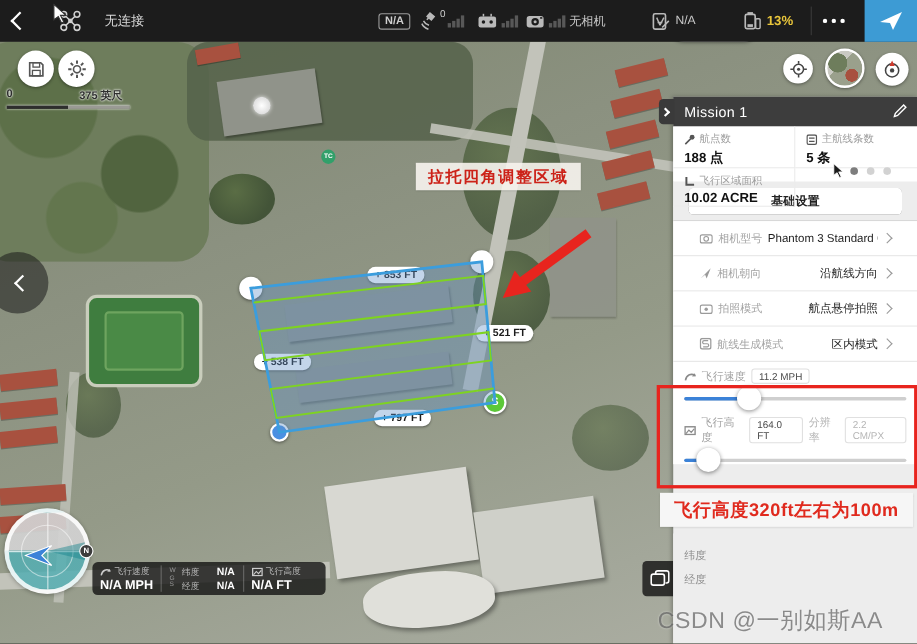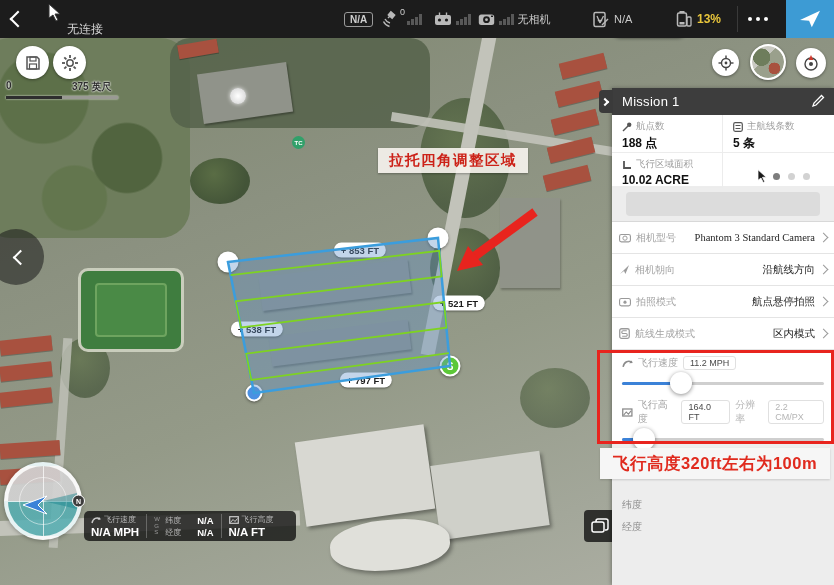--- a/index.html
+++ b/index.html
@@ -99,35 +99,35 @@
                 display:flex; align-items:center; justify-content:center; }
 
   
   .panel { position:absolute; left:612px; top:88px; width:222px; bottom:0; background:#ededed; z-index:40; box-shadow:-1px 0 4px rgba(0,0,0,.3); }
   .panel-tab { position:absolute; left:599px; top:90px; width:14px; height:23px; background:#3a3a3a; border-radius:4px 0 0 4px;
                display:flex; align-items:center; justify-content:center; z-index:41; }
   .panel-tab b { width:6px; height:6px; border-right:2px solid #fff; border-top:2px solid #fff; transform:rotate(45deg); margin-right:2px; }
   .p-header { position:relative; height:27px; background:#3d3d3d; color:#fff; display:flex; align-items:center; padding:0 10px; }
   .p-title { font-size:13px; letter-spacing:.3px; }
   .p-edit { position:absolute; right:9px; top:6px; }
-  .stats { position:relative; height:71px; background:#fff; display:grid; grid-template-columns:1fr 1fr; grid-template-rows:1fr 1fr; }
+  .stats { position:relative; height:50px; background:#fff; display:grid; grid-template-columns:1fr 1fr; grid-template-rows:1fr 1fr; }
   .stat { padding:5px 0 0 10px; border-right:1px solid #ececec; border-bottom:1px solid #ececec; }
   .stat:nth-child(2n){ border-right:none; }
   .stat .sl { display:flex; align-items:center; gap:4px; font-size:9.5px; color:#9d9d9d; }
   .stat .sv { font-size:12px; font-weight:bold; color:#111; margin-top:2px; }
   .page-dots { position:absolute; right:24px; bottom:6px; display:flex; gap:8px; }
   .page-dots i { width:7px; height:7px; border-radius:50%; background:#d2d2d2; }
   .page-dots i.on { background:#7d7d7d; }
 
   .tabs-wrap { height:36px; background:#ededed; border-bottom:1px solid #d8d8d8; display:flex; align-items:center; padding:0 14px; }
   .seg { flex:1; height:24px; background:#dcdcdc; border-radius:4px; display:flex; overflow:hidden; }
   .seg .opt { flex:1; display:flex; align-items:center; justify-content:center; font-size:11px; color:#555; }
   .seg .opt.active { background:#fff; border-radius:4px; box-shadow:0 1px 2px rgba(0,0,0,.3); color:#222; font-weight:bold; }
 
-  .crow { height:32px; background:#fff; border-bottom:1px solid #e4e4e4; display:flex; align-items:center; padding:0 7px; gap:5px;font-family:Liberation Serif, serif; }
+  .crow { height:32px; background:#fff; border-bottom:1px solid #e4e4e4; display:flex; align-items:center; padding:0 24px; gap:5px; }
   .crow .cl { font-size:10px; color:#a3a3a3; white-space:nowrap; }
   .crow .cv { flex:1; text-align:right; font-size:10.5px; color:#1e1e1e; white-space:nowrap; overflow:hidden; }
   .crow .chev { width:7px; height:7px; border-right:1.5px solid #9a9a9a; border-top:1.5px solid #9a9a9a; transform:rotate(45deg); flex:none; }
 
   .slider-sec { background:#fff; height:93px; padding:6px 10px 0 10px; position:relative; }
   .s-row { display:flex; align-items:center; gap:5px; }
   .s-row .cl { font-size:10px; color:#a3a3a3; }
   .val-box { font-size:9px; color:#4a4a4a; border:1px solid #e0e0e0; border-radius:3px; padding:1px 6px; background:#fff; }
   .val-box.dim { color:#b5b5b5; }
   .res-group { margin-left:auto; display:flex; align-items:center; gap:4px; }
@@ -335,21 +335,21 @@
     <svg width="18" height="16" viewBox="0 0 18 16">
       <rect x="1" y="4" width="12" height="10" rx="2" fill="none" stroke="#fff" stroke-width="1.5"></rect>
       <path d="M5 4 V3 a2 2 0 0 1 2-2 h8 a2 2 0 0 1 2 2 v7 a2 2 0 0 1-2 2 h-1" fill="none" stroke="#fff" stroke-width="1.5"></path>
     </svg>
   </div>
 
   <div class="topbar">
     <div class="tb-item" style="left:12px;">
         <span class="back-chev"></span>
       </div>
-    <div class="tb-item" style="left:67px;gap:21px;flex-direction:column;">
+    <div class="tb-item" style="left:54px;gap:21px;">
       <svg width="20" height="20" viewBox="0 0 20 20">
         <g fill="none" stroke="#cfcfcf" stroke-width="1.4">
           <circle cx="4" cy="4" r="2.6"></circle>
             <circle cx="16" cy="4" r="2.6"></circle>
             <circle cx="4" cy="16" r="2.6"></circle>
             <circle cx="16" cy="16" r="2.6"></circle>
           <path d="M6 6 L14 14 M14 6 L6 14"></path>
         </g>
         <rect x="8" y="8" width="4" height="4" fill="#cfcfcf"></rect>
       </svg>
@@ -488,20 +488,21 @@
           <i></i>
           <i></i>
         </div>
       <svg width="11" height="15" viewBox="0 0 14 20" style="position:absolute;right:66px;bottom:2px;">
         <polygon points="1,1 1,15 5,12 8,18 10,17 7,11 12,11" fill="#1a1a1a" stroke="#fff" stroke-width="1"></polygon>
       </svg>
     </div>
 
     <div class="tabs-wrap">
       <div class="seg">
+        <div class="opt active">基础设置</div>
       </div>
     </div>
 
     <div class="crow">
       <svg width="12" height="10" viewBox="0 0 17 13">
         <rect x="0.8" y="1.5" width="15.4" height="10.5" rx="2.5" fill="none" stroke="#9a9a9a" stroke-width="1.6"></rect>
         <circle cx="8.5" cy="6.7" r="3" fill="none" stroke="#9a9a9a" stroke-width="1.4"></circle>
       </svg>
       <span class="cl">相机型号</span>
       <span class="cv">Phantom 3 Standard Camera</span>
@@ -574,13 +575,14 @@
       <div class="coord-row">
         <span class="cl">经度</span>
       </div>
 
     </div>
   </div>
 
   <div class="highlight-box"></div>
   <div class="red-banner">飞行高度320ft左右为100m</div>
 
+  <div class="watermark">CSDN @一别如斯AA</div>
 </div>
 
 </body></html>

